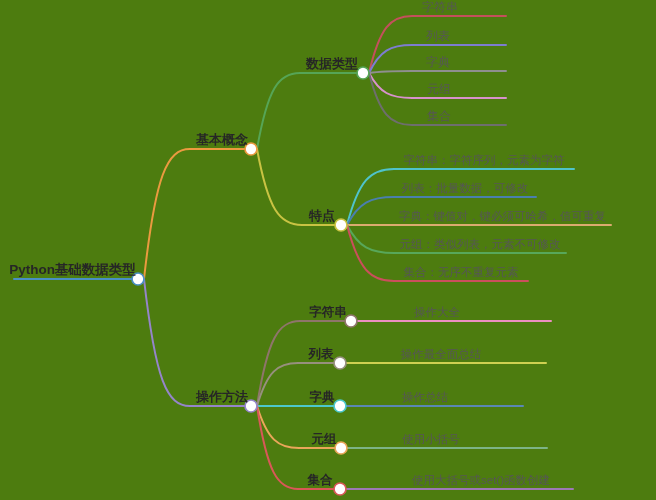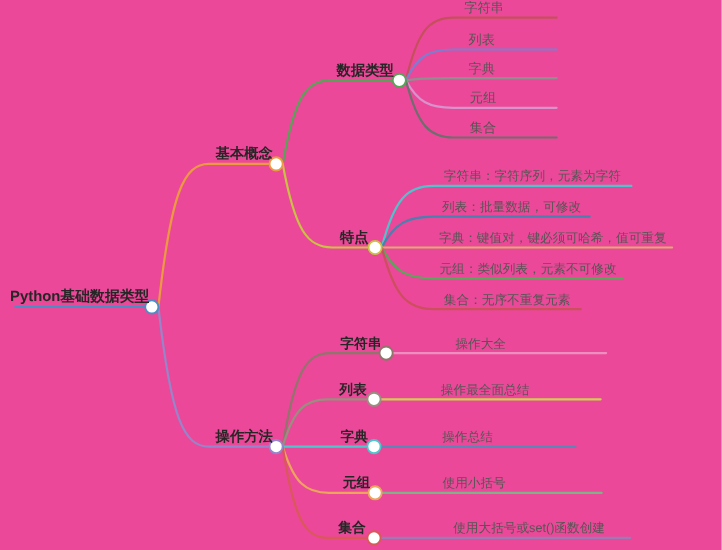--- a/index.html
+++ b/index.html
@@ -2,21 +2,21 @@
 <html><head>
 <meta charset="utf-8">
 <style>
   html,body{margin:0;padding:0;}
   body{
     width:656px;height:500px;
     background:#ffffff;
     font-family:"Liberation Sans", sans-serif;
     overflow:hidden;
   }
-  #stage{position:relative;width:656px;height:500px;background:#ec4899;}
+  #stage{position:relative;width:656px;height:500px;background:#4d7c0f;}
   svg{position:absolute;left:0;top:0;}
   svg text{
     font-family:"Liberation Sans","DejaVu Sans",sans-serif;
     dominant-baseline:alphabetic;
   }
 </style>
 </head>
 <body>
 
 <div id="stage">

